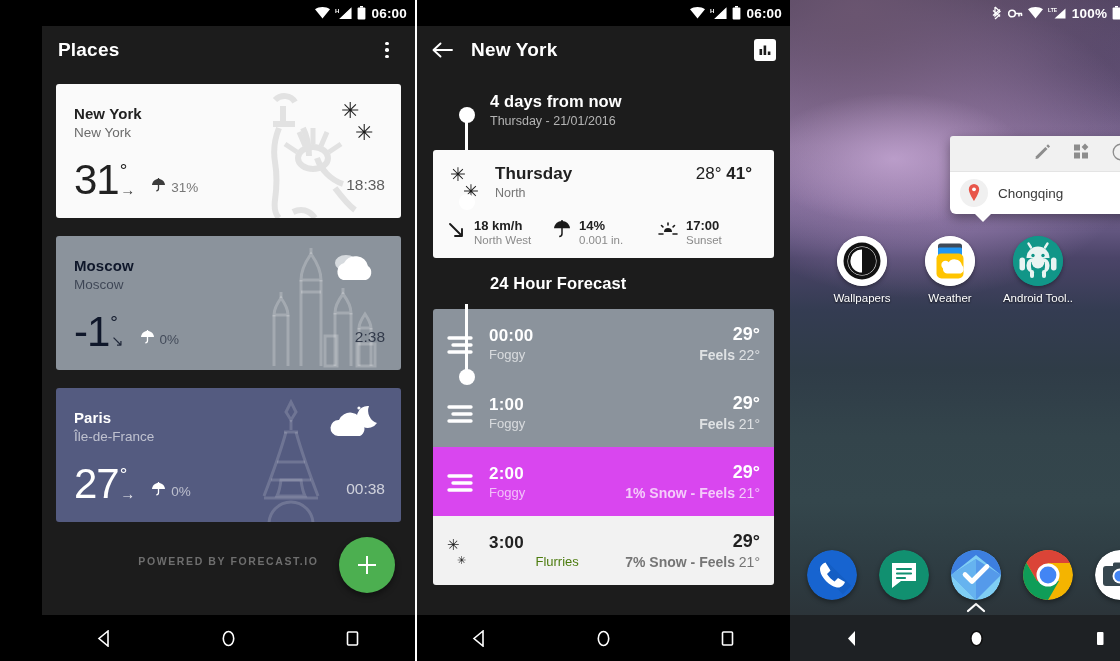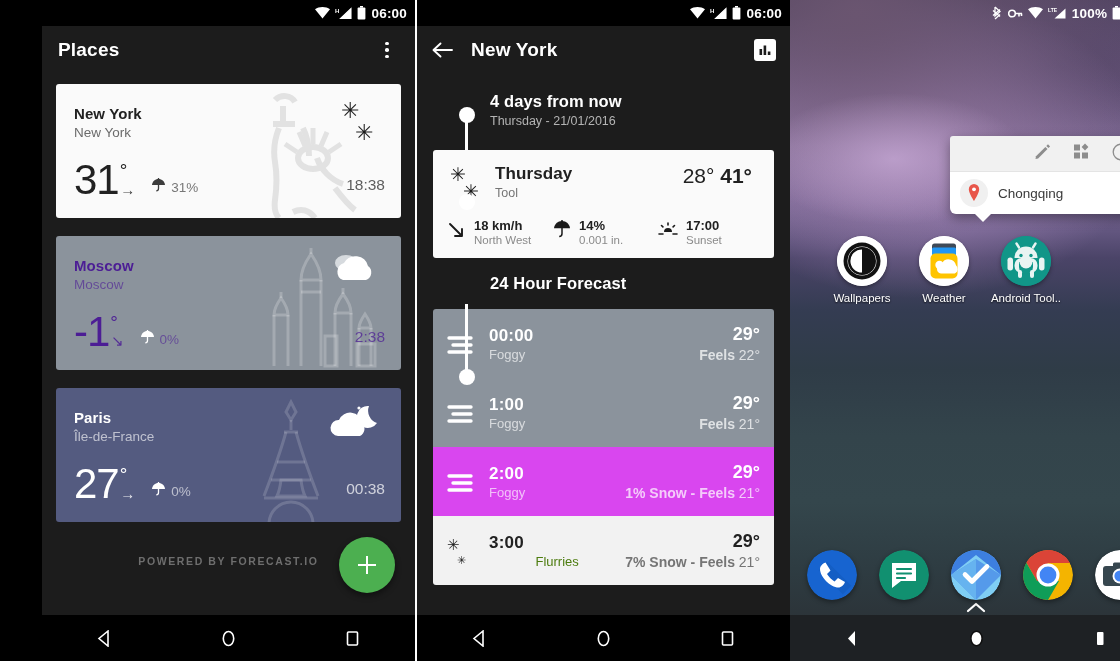--- a/index.html
+++ b/index.html
@@ -27,21 +27,21 @@
   .appbar .title { font-size:19px; font-weight:bold; letter-spacing:.2px; }
   .appbar .spacer { flex:1; }
   .kebab { width:24px; height:24px; display:flex; flex-direction:column;
            align-items:center; justify-content:center; gap:3px; cursor:pointer; }
   .kebab i { width:3.5px; height:3.5px; background:#fff; border-radius:50%; display:block; }
 
   .cards { padding:10px 14px 0 14px; }
   .wcard { position:relative; border-radius:3px; height:134px; margin-bottom:18px;
            overflow:hidden; }
   .wcard.first { background:#fafafa; color:#212121; }
-  .wcard.second { background:#8b939c; color:#4c1d95;text-decoration:underline; }
+  .wcard.second { background:#8b939c; color:#0f172a;text-decoration:underline; }
   .wcard.third { background:#545b80; color:#fff; }
   .wcard .cname { position:absolute; left:18px; top:21px; font-size:15px; font-weight:bold;
                   letter-spacing:.1px; }
   .wcard .cregion { position:absolute; left:18px; top:41px; font-size:13.5px; opacity:.62; }
   .wcard.first .cregion { color:#6b6b6b; opacity:1; }
   .templine { position:absolute; left:18px; bottom:18px; display:flex; align-items:flex-end; }
   .tempbig { font-size:42px; font-weight:300; line-height:40px; letter-spacing:-1px; }
   .deg { font-size:19px; font-weight:300; line-height:19px; margin-left:1px;
          position:relative; top:-20px; }
   .trendarrow { font-size:15px; margin-left:-7px; position:relative; top:-2px; opacity:.85; }
@@ -79,21 +79,21 @@
   .tlhead .h1 { font-size:16.5px; font-weight:bold; letter-spacing:.1px; }
   .tlhead .h2 { font-size:12.5px; color:#b4b4b4; margin-top:3px; }
 
   .daycard { margin:0 16px; background:#fafafa; border-radius:3px; padding:14px 0 12px 0;
              position:relative; }
   .dayrow1 { display:flex; align-items:flex-start; padding:0 16px; }
   .dayicon { width:46px; position:relative; height:40px; }
   .daynamewrap { flex:1; }
   .dayname { font-size:17px; font-weight:bold; color:#212121; letter-spacing:.1px; }
   .daysummary { font-size:12.5px; color:#757575; margin-top:2px; }
-  .dayhl { font-size:21px; color:#212121; font-weight:bold; padding-right:6px; white-space:nowrap; }
+  .dayhl { font-size:17px; color:#212121; font-weight:bold; padding-right:6px; white-space:nowrap; }
   .dayhl .lo { font-weight:normal; }
   .dayrow2 { display:flex; padding:14px 12px 0 14px; }
   .metric { display:flex; align-items:center; gap:7px; flex:1; }
   .metric .mtxt .m1 { font-size:13px; color:#212121; font-weight:bold; }
   .metric .mtxt .m2 { font-size:11.5px; color:#8a8a8a; margin-top:1px; }
 
   .hourlist { margin:0 16px; border-radius:3px; overflow:hidden; }
   .hourrow { display:flex; align-items:center; height:69px; padding:0 14px 0 10px; }
   .hourrow.g1 { background:#8b939c; color:#fff; }
   .hourrow.g2 { background:#d946ef; color:#fff; }
@@ -131,21 +131,21 @@
   .popup .pbody { height:42px; display:flex; align-items:center; padding:0 10px; }
   .pinwrap { width:28px; height:28px; border-radius:50%; background:#f0f0f0;
              display:flex; align-items:center; justify-content:center; }
   .popup .pname { flex:1; font-size:13.5px; color:#3a3a3a; margin-left:10px; }
   .phandle { width:13px; display:flex; flex-direction:column; gap:3px; cursor:pointer; }
   .phandle i { display:block; height:2px; background:#9a9a9a; border-radius:1px; }
   .ptail { position:absolute; left:24px; bottom:-8px; width:0; height:0;
            border-left:9px solid transparent; border-right:9px solid transparent;
            border-top:9px solid #fff; }
 
-  .appgrid { position:absolute; display:flex; gap:10px; }
+  .appgrid { position:absolute; display:flex; gap:16px; }
   .app { width:72px; text-align:center; cursor:pointer; }
   .appicon { width:50px; height:50px; margin:0 auto; border-radius:50%;
              position:relative; overflow:hidden;
              box-shadow:0 2px 4px rgba(0,0,0,.35); }
   .applabel { margin-top:6px; font-size:11.5px; color:#fff;
               text-shadow:0 1px 2px rgba(0,0,0,.75); white-space:nowrap;
               overflow:hidden; text-overflow:clip; }
 
   .dock { position:absolute; left:0; right:0; bottom:58px; height:56px;
           display:flex; align-items:center; justify-content:center; gap:22px; }
@@ -426,21 +426,21 @@
           <div class="dayicon">
             <svg width="46" height="40" viewBox="0 0 46 40">
               <g fill="#1b1b1b" font-size="19" font-family="Liberation Sans, sans-serif">
                 <text x="1" y="17">✳</text>
                   <text x="14" y="34">✳</text>
               </g>
             </svg>
           </div>
           <div class="daynamewrap">
             <div class="dayname">Thursday</div>
-            <div class="daysummary">Tool</div>
+            <div class="daysummary">North</div>
           </div>
           <div class="dayhl">
             <span class="lo">28°</span>
             <span>41°</span>
           </div>
         </div>
         <div class="dayrow2">
           <div class="metric">
             <span>
               <svg width="20" height="20" viewBox="0 0 20 20">

